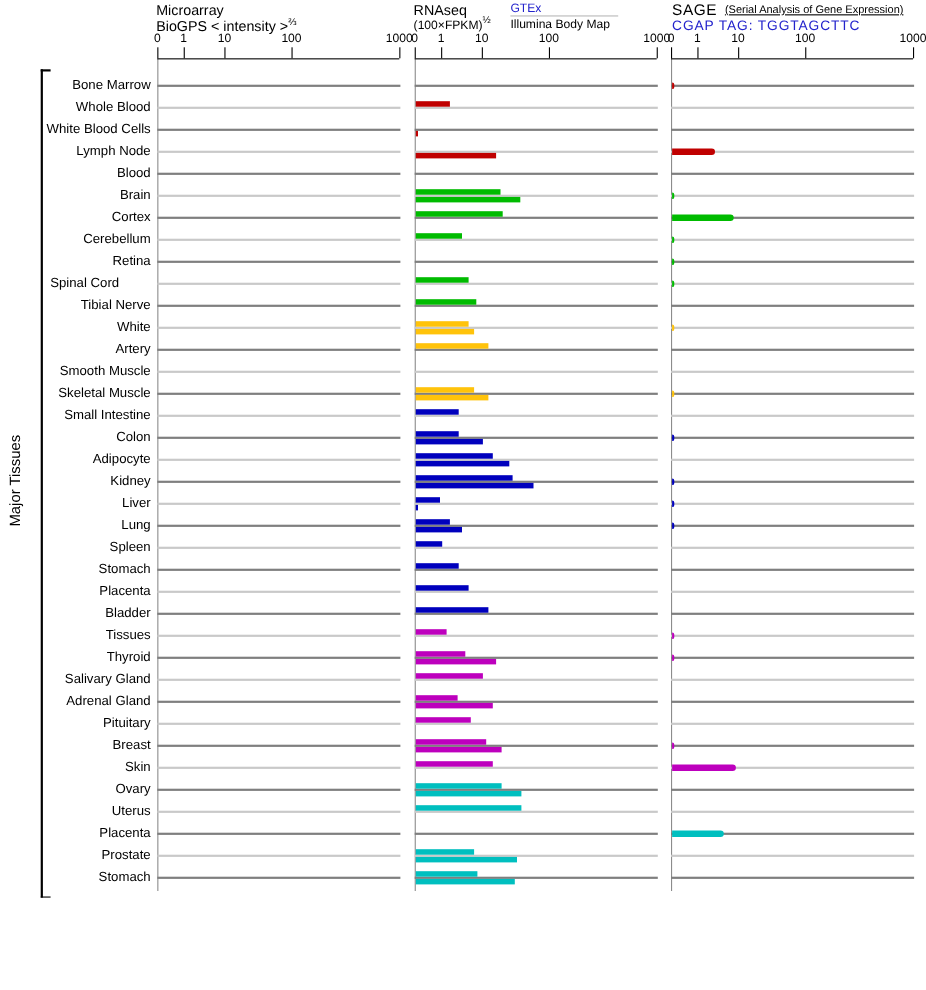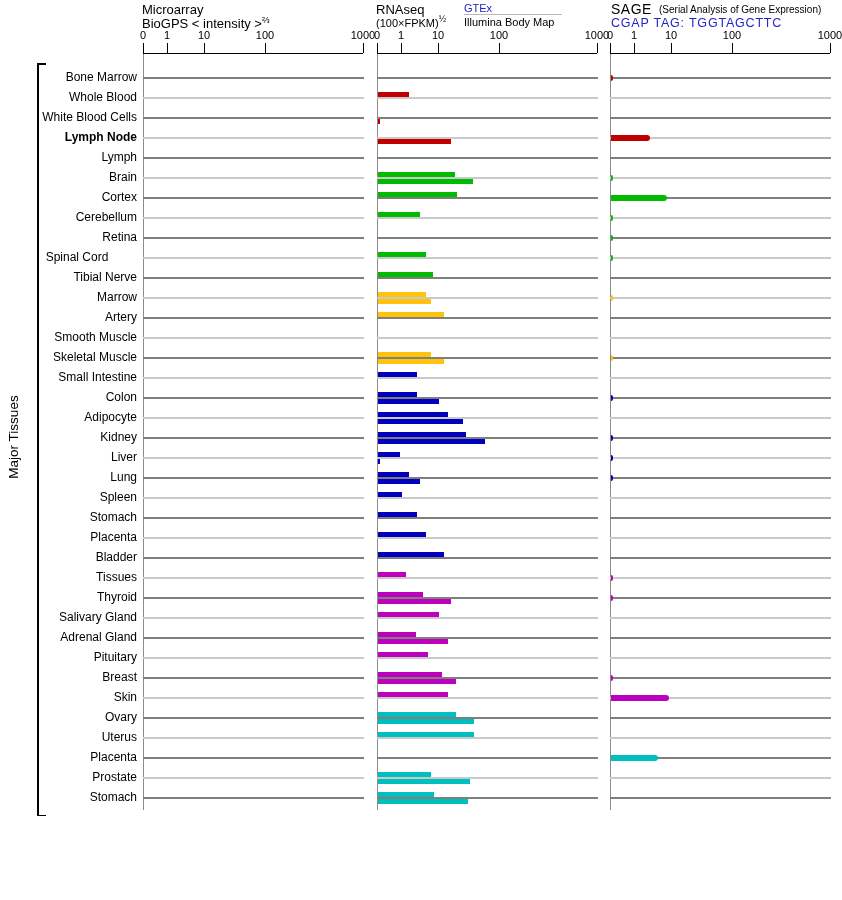--- a/index.html
+++ b/index.html
@@ -32,21 +32,21 @@
 
   <div class="abs hdr-title" style="left:376px;top:2px;">RNAseq</div>
   <div class="abs hdr-small" style="left:376px;top:17px;">
     <span>(100×FPKM)</span><sup>½</sup>
   </div>
   <a class="abs hdr-small link" style="left:464px;top:2px;">GTEx</a>
   <div class="abs" style="left:464px;top:14px;width:98px;height:1px;background:#b8b8b8;"></div>
   <div class="abs hdr-small" style="left:464px;top:16px;">Illumina Body Map</div>
 
   <div class="abs sage-title" style="left:611px;top:1px;">SAGE</div>
-  <div class="abs sage-paren" style="left:659px;top:4px;">(Serial Analysis of Gene Expression)</div>
+  <div class="abs sage-paren" style="left:659px;top:4px;text-decoration:underline;">(Serial Analysis of Gene Expression)</div>
   <a class="abs cgap link" style="left:611px;top:16px;">CGAP TAG: TGGTAGCTTC</a>
 
   <div class="abs" style="left:37px;top:63px;width:1.5px;height:753px;background:#000;"></div>
   <div class="abs" style="left:37px;top:63px;width:9px;height:1.5px;background:#000;"></div>
   <div class="abs" style="left:37px;top:814.5px;width:9px;height:1.5px;background:#000;"></div>
   <div class="abs vert-label" style="left:-46px;top:429px;width:120px;height:16px;">Major Tissues</div>
 
   <div id="chart">
       <div style="position: absolute; left: 143px; top: 53px; width: 1px; height: 757px; background: rgb(140, 140, 140);"></div>
       <div style="position: absolute; left: 143px; top: 53px; width: 220px; height: 1px; background: rgb(0, 0, 0);"></div>
@@ -95,27 +95,27 @@
       <div class="tissue-label" style="position: absolute; left: 37px; top: 90px; width: 100px;">Whole Blood</div>
       <div style="position: absolute; left: 378px; top: 92px; width: 30.5154px; height: 5px; background: rgb(192, 0, 0);"></div>
       <div style="position: absolute; left: 143px; top: 117px; width: 221px; height: 2px; background: rgb(127, 127, 127);"></div>
       <div style="position: absolute; left: 377px; top: 117px; width: 221px; height: 2px; background: rgb(127, 127, 127);"></div>
       <div style="position: absolute; left: 610px; top: 117px; width: 221px; height: 2px; background: rgb(127, 127, 127);"></div>
       <div class="tissue-label" style="position: absolute; left: 37px; top: 110px; width: 100px;">White Blood Cells</div>
       <div style="position: absolute; left: 378px; top: 119px; width: 2.4px; height: 5px; background: rgb(192, 0, 0);"></div>
       <div style="position: absolute; left: 143px; top: 137px; width: 221px; height: 2px; background: rgb(201, 201, 201);"></div>
       <div style="position: absolute; left: 377px; top: 137px; width: 221px; height: 2px; background: rgb(201, 201, 201);"></div>
       <div style="position: absolute; left: 610px; top: 137px; width: 221px; height: 2px; background: rgb(201, 201, 201);"></div>
-      <div class="tissue-label" style="position: absolute; left: 37px; top: 130px; width: 100px; font-weight: bold;">Lymph Node</div>
+      <div class="tissue-label" style="position: absolute; left: 37px; top: 130px; width: 100px;">Lymph Node</div>
       <div style="position: absolute; left: 378px; top: 139px; width: 73.4513px; height: 5px; background: rgb(192, 0, 0);"></div>
       <div style="position: absolute; left: 611px; top: 135px; width: 39.354px; height: 6px; background: rgb(192, 0, 0); border-radius: 0px 3px 3px 0px;"></div>
       <div style="position: absolute; left: 143px; top: 157px; width: 221px; height: 2px; background: rgb(127, 127, 127);"></div>
       <div style="position: absolute; left: 377px; top: 157px; width: 221px; height: 2px; background: rgb(127, 127, 127);"></div>
       <div style="position: absolute; left: 610px; top: 157px; width: 221px; height: 2px; background: rgb(127, 127, 127);"></div>
-      <div class="tissue-label" style="position: absolute; left: 37px; top: 150px; width: 100px;">Lymph</div>
+      <div class="tissue-label" style="position: absolute; left: 37px; top: 150px; width: 100px;">Blood</div>
       <div style="position: absolute; left: 143px; top: 177px; width: 221px; height: 2px; background: rgb(201, 201, 201);"></div>
       <div style="position: absolute; left: 377px; top: 177px; width: 221px; height: 2px; background: rgb(201, 201, 201);"></div>
       <div style="position: absolute; left: 610px; top: 177px; width: 221px; height: 2px; background: rgb(201, 201, 201);"></div>
       <div class="tissue-label" style="position: absolute; left: 37px; top: 170px; width: 100px;">Brain</div>
       <div style="position: absolute; left: 378px; top: 172px; width: 76.5716px; height: 5px; background: rgb(0, 187, 0);"></div>
       <div style="position: absolute; left: 378px; top: 179px; width: 94.9345px; height: 5px; background: rgb(0, 187, 0);"></div>
       <div style="position: absolute; left: 611px; top: 175px; width: 2.4px; height: 6px; background: rgb(0, 187, 0); border-radius: 0px 3px 3px 0px;"></div>
       <div style="position: absolute; left: 143px; top: 197px; width: 221px; height: 2px; background: rgb(127, 127, 127);"></div>
       <div style="position: absolute; left: 377px; top: 197px; width: 221px; height: 2px; background: rgb(127, 127, 127);"></div>
       <div style="position: absolute; left: 610px; top: 197px; width: 221px; height: 2px; background: rgb(127, 127, 127);"></div>
@@ -140,21 +140,21 @@
       <div style="position: absolute; left: 378px; top: 252px; width: 48.1689px; height: 5px; background: rgb(0, 187, 0);"></div>
       <div style="position: absolute; left: 611px; top: 255px; width: 2.4px; height: 6px; background: rgb(0, 187, 0); border-radius: 0px 3px 3px 0px;"></div>
       <div style="position: absolute; left: 143px; top: 277px; width: 221px; height: 2px; background: rgb(127, 127, 127);"></div>
       <div style="position: absolute; left: 377px; top: 277px; width: 221px; height: 2px; background: rgb(127, 127, 127);"></div>
       <div style="position: absolute; left: 610px; top: 277px; width: 221px; height: 2px; background: rgb(127, 127, 127);"></div>
       <div class="tissue-label" style="position: absolute; left: 37px; top: 270px; width: 100px;">Tibial Nerve</div>
       <div style="position: absolute; left: 378px; top: 272px; width: 55.2686px; height: 5px; background: rgb(0, 187, 0);"></div>
       <div style="position: absolute; left: 143px; top: 297px; width: 221px; height: 2px; background: rgb(201, 201, 201);"></div>
       <div style="position: absolute; left: 377px; top: 297px; width: 221px; height: 2px; background: rgb(201, 201, 201);"></div>
       <div style="position: absolute; left: 610px; top: 297px; width: 221px; height: 2px; background: rgb(201, 201, 201);"></div>
-      <div class="tissue-label" style="position: absolute; left: 37px; top: 290px; width: 100px;">Marrow</div>
+      <div class="tissue-label" style="position: absolute; left: 37px; top: 290px; width: 100px;">White</div>
       <div style="position: absolute; left: 378px; top: 292px; width: 48.1689px; height: 5px; background: rgb(255, 195, 11);"></div>
       <div style="position: absolute; left: 378px; top: 299px; width: 52.7916px; height: 5px; background: rgb(255, 195, 11);"></div>
       <div style="position: absolute; left: 611px; top: 295px; width: 2.4px; height: 6px; background: rgb(255, 195, 11); border-radius: 0px 3px 3px 0px;"></div>
       <div style="position: absolute; left: 143px; top: 317px; width: 221px; height: 2px; background: rgb(127, 127, 127);"></div>
       <div style="position: absolute; left: 377px; top: 317px; width: 221px; height: 2px; background: rgb(127, 127, 127);"></div>
       <div style="position: absolute; left: 610px; top: 317px; width: 221px; height: 2px; background: rgb(127, 127, 127);"></div>
       <div class="tissue-label" style="position: absolute; left: 37px; top: 310px; width: 100px;">Artery</div>
       <div style="position: absolute; left: 378px; top: 312px; width: 65.8301px; height: 5px; background: rgb(255, 195, 11);"></div>
       <div style="position: absolute; left: 143px; top: 337px; width: 221px; height: 2px; background: rgb(201, 201, 201);"></div>
       <div style="position: absolute; left: 377px; top: 337px; width: 221px; height: 2px; background: rgb(201, 201, 201);"></div>

